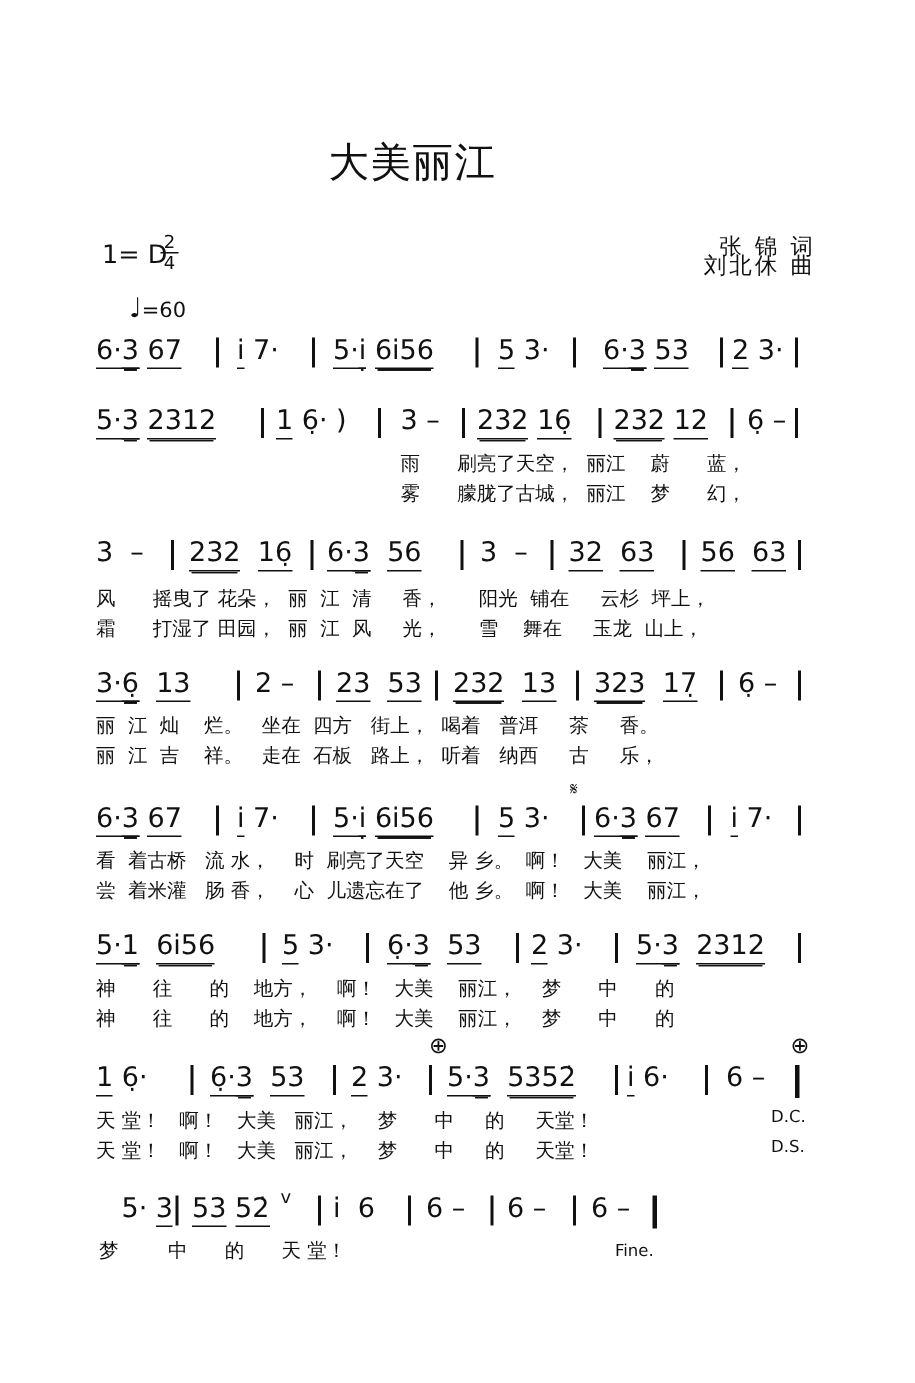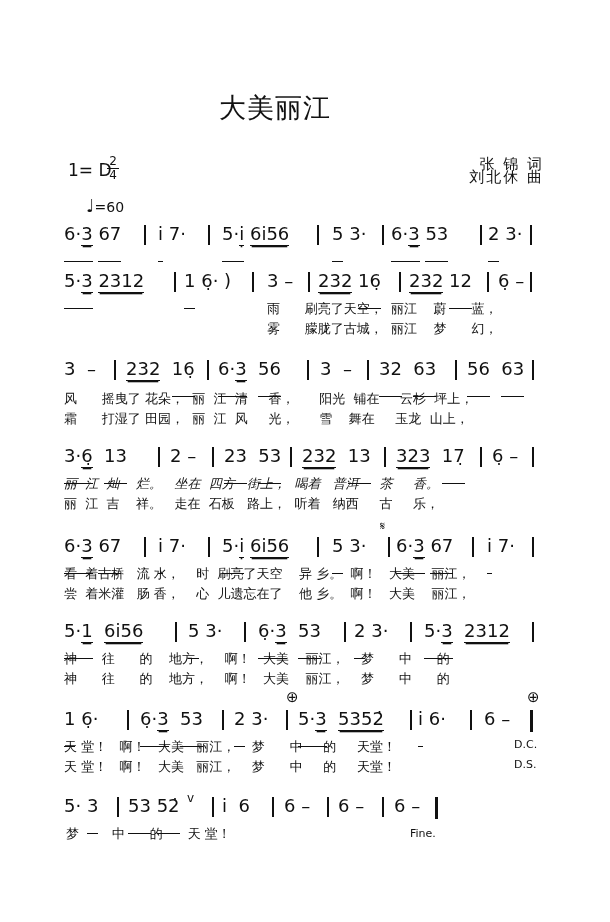--- a/index.html
+++ b/index.html
@@ -9,21 +9,21 @@
            font-size:27px; letter-spacing:1px;margin-left:32px; }
   .key { position:absolute; left:68px; top:160px; font-size:17px; }
   .tsig { position:absolute; left:107px; top:156px; font-size:12px; line-height:11px; text-align:center; width:12px; }
   .tsig .line { border-top:1px solid #111; margin:1px 0; }
   .tempo { position:absolute; left:86px; top:195px; font-size:14px; }
   .credit { position:absolute; right:66px; font-size:15px; letter-spacing:2px; }
   .row { position:absolute; left:62px; width:490px; }
   .notes { position:absolute; top:0; left:0; height:30px; font-size:18px; white-space:nowrap; }
   .cell { position:absolute; top:0; }
   .n { display:inline-block; text-align:center; }
-  .ul1 { border-bottom:1.3px solid #111; padding-bottom:17px; }
+  .ul1 { border-bottom:1.3px solid #111; padding-bottom:1px; }
   .ul2 { border-bottom:1.3px solid #111; padding-bottom:1px; box-shadow:0 3px 0 -1.7px #111; }
   .bar { position:absolute; top:2px; width:1.5px; height:20px; background:#111; }
   .bar.final { width:3px; }
   .lyr { position:absolute; font-size:13px; white-space:pre; }
   .mark { position:absolute; font-size:12px; }
 </style>
 </head>
 <body>
 
 <div class="title">大美丽江</div>
@@ -42,21 +42,21 @@
 <div class="row" style="top:223px;">
   <div class="notes">
     <span class="cell" style="left:2px"><span class="n ul1">6·<span class="ul2">3</span></span>&nbsp;<span class="n ul1">67</span></span>
     <div class="bar" style="left:82px"></div>
     <span class="cell" style="left:96px"><span class="n ul1">i̇</span>&nbsp;7·</span>
     <div class="bar" style="left:146px"></div>
     <span class="cell" style="left:160px"><span class="n ul1">5·<span class="ul2">i̇</span></span>&nbsp;<span class="n ul2">6i̇56</span></span>
     <div class="bar" style="left:255px"></div>
     <span class="cell" style="left:270px"><span class="n ul1">5</span>&nbsp;3·</span>
     <div class="bar" style="left:320px"></div>
-    <span class="cell" style="left:329px"><span class="n ul1">6·<span class="ul2">3</span></span>&nbsp;<span class="n ul1">53</span></span>
+    <span class="cell" style="left:340px"><span class="n ul1">6·<span class="ul2">3</span></span>&nbsp;<span class="n ul1">53</span></span>
     <div class="bar" style="left:418px"></div>
     <span class="cell" style="left:426px"><span class="n ul1">2</span>&nbsp;3·</span>
     <div class="bar" style="left:468px"></div>
   </div>
 </div>
 
 <div class="row" style="top:270px;">
   <div class="notes">
     <span class="cell" style="left:2px"><span class="n ul1">5·<span class="ul2">3</span></span>&nbsp;<span class="n ul2">2312</span></span>
     <div class="bar" style="left:112px"></div>
@@ -102,21 +102,21 @@
     <div class="bar" style="left:150px"></div>
     <span class="cell" style="left:162px"><span class="n ul1">23</span>&nbsp;&nbsp;<span class="n ul1">53</span></span>
     <div class="bar" style="left:228px"></div>
     <span class="cell" style="left:240px"><span class="n ul2">232</span>&nbsp;&nbsp;<span class="n ul1">13</span></span>
     <div class="bar" style="left:322px"></div>
     <span class="cell" style="left:334px"><span class="n ul2">323</span>&nbsp;&nbsp;<span class="n ul1">17̣</span></span>
     <div class="bar" style="left:418px"></div>
     <span class="cell" style="left:430px">6̣ –</span>
     <div class="bar" style="left:470px"></div>
   </div>
-  <div class="lyr" style="left:2px;top:30px;font-style:italic;">丽  江  灿    烂。   坐在  四方   街上，  喝着   普洱     茶     香。</div>
+  <div class="lyr" style="left:2px;top:30px;">丽  江  灿    烂。   坐在  四方   街上，  喝着   普洱     茶     香。</div>
   <div class="lyr" style="left:2px;top:50px;">丽  江  吉    祥。   走在  石板   路上，  听着   纳西     古     乐，</div>
 </div>
 
 <div class="row" style="top:535px;">
   <div class="mark" style="left:318px;top:-16px;">𝄋</div>
   <div class="notes">
     <span class="cell" style="left:2px"><span class="n ul1">6·<span class="ul2">3</span></span>&nbsp;<span class="n ul1">67</span></span>
     <div class="bar" style="left:82px"></div>
     <span class="cell" style="left:96px"><span class="n ul1">i̇</span>&nbsp;7·</span>
     <div class="bar" style="left:146px"></div>
@@ -168,21 +168,21 @@
     <div class="bar final" style="left:468px;height:22px;"></div>
   </div>
   <div class="lyr" style="left:2px;top:30px;">天 堂！   啊！   大美   丽江，    梦      中     的     天堂！</div>
   <div class="lyr" style="left:2px;top:50px;">天 堂！   啊！   大美   丽江，    梦      中     的     天堂！</div>
   <div class="lyr" style="left:452px;top:30px;font-size:11px;">D.C.</div>
   <div class="lyr" style="left:452px;top:50px;font-size:11px;">D.S.</div>
 </div>
 
 <div class="row" style="top:795px;">
   <div class="notes">
-    <span class="cell" style="left:2px">5· <span class="n ul1">3</span></span>
+    <span class="cell" style="left:19px">5· <span class="n ul1">3</span></span>
     <div class="bar" style="left:55px"></div>
     <span class="cell" style="left:66px"><span class="n ul1">53</span>&nbsp;<span class="n ul1">52̇</span></span>
     <span class="mark" style="left:125px;top:-4px;">v</span>
     <div class="bar" style="left:150px"></div>
     <span class="cell" style="left:160px">i̇ &nbsp;6</span>
     <div class="bar" style="left:210px"></div>
     <span class="cell" style="left:222px">6 –</span>
     <div class="bar" style="left:265px"></div>
     <span class="cell" style="left:276px">6 –</span>
     <div class="bar" style="left:320px"></div>

